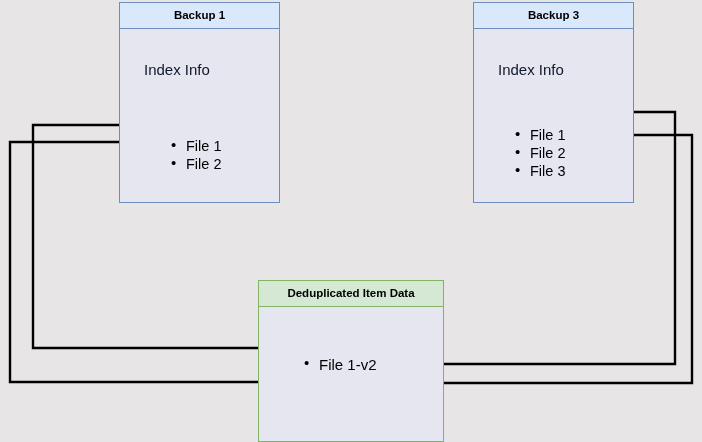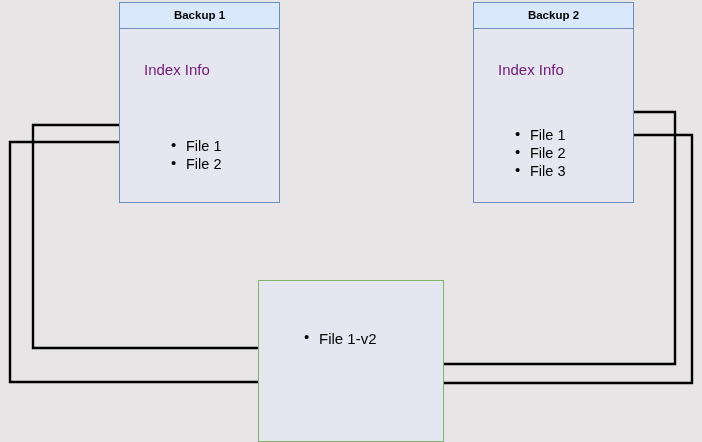--- a/index.html
+++ b/index.html
@@ -55,21 +55,21 @@
   }
   .node-body {
     position: relative;
     height: calc(100% - 26px);
   }
   .index-label {
     position: absolute;
     left: 24px;
     top: 32px;
     font-size: 15px;
-    color: #701a75;
+    color: #0f172a;
     white-space: nowrap;
   }
   .bullets {
     position: absolute;
     margin: 0;
     padding: 0;
     list-style: none;
   }
   .bullets li {
     font-size: 14.5px;
@@ -119,32 +119,33 @@
     <div class="node-body">
       <div class="index-label">Index Info</div>
       <ul class="bullets" id="b1-bullets">
         <li>File 1</li>
         <li>File 2</li>
       </ul>
     </div>
   </div>
 
   <div class="node" id="node-backup2" style="left:473px; top:2px; width:161px; height:201px;">
-    <div class="node-header">Backup 2</div>
+    <div class="node-header">Backup 3</div>
     <div class="node-body">
       <div class="index-label">Index Info</div>
       <ul class="bullets" id="b2-bullets">
         <li>File 1</li>
         <li>File 2</li>
         <li>File 3</li>
       </ul>
     </div>
   </div>
 
   <div class="node green" id="node-dedup" style="left:258px; top:280px; width:186px; height:162px;">
+    <div class="node-header">Deduplicated Item Data</div>
     <div class="node-body">
       <ul class="bullets" id="dd-bullets">
         <li>File 1-v2</li>
       </ul>
     </div>
   </div>
 
 </div>
 
 </body></html>

